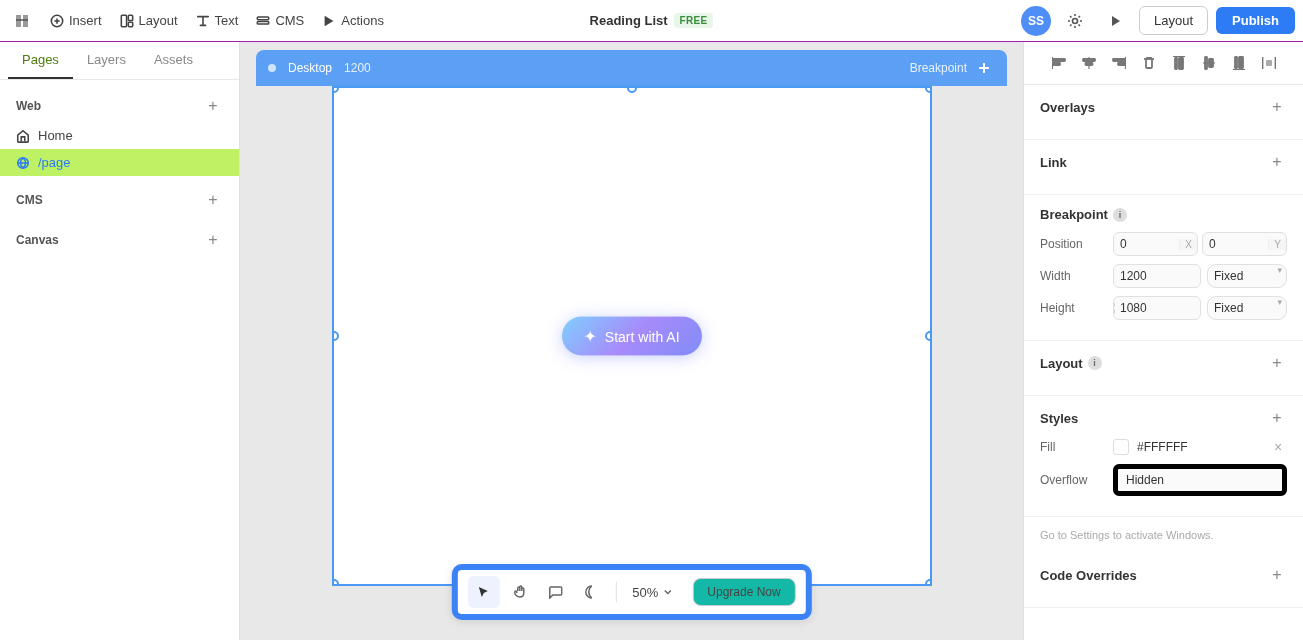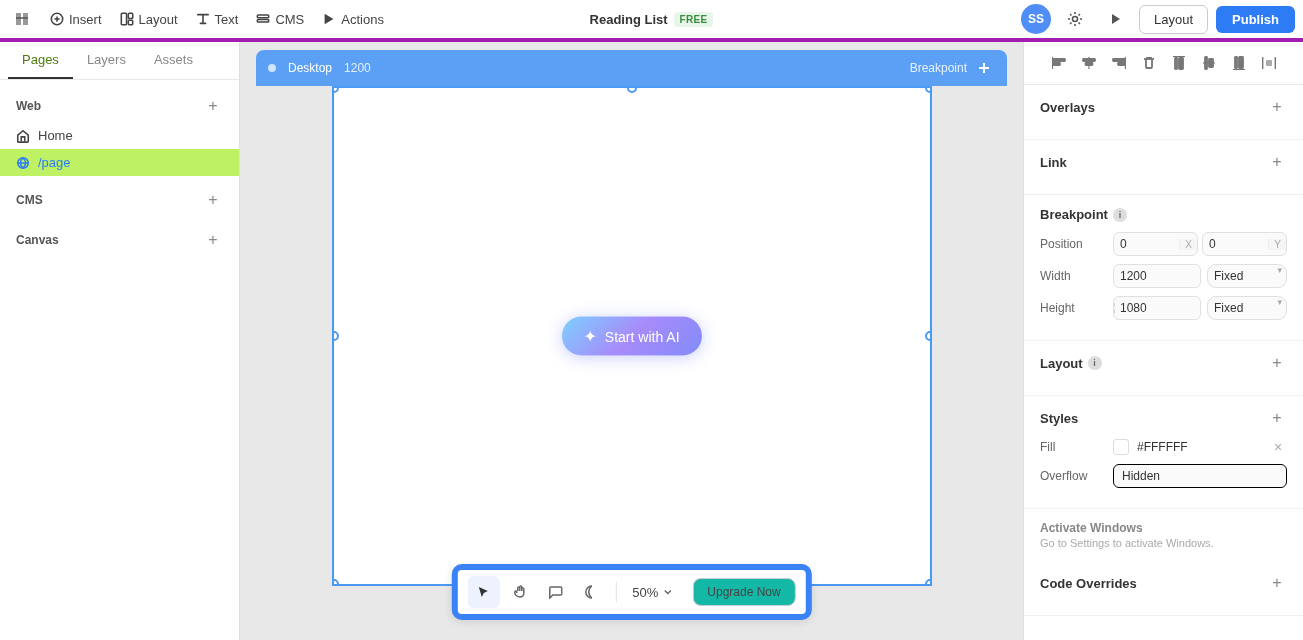--- a/index.html
+++ b/index.html
@@ -2,21 +2,21 @@
 <html><head>
   <meta charset="utf-8">
   <style>
     * { box-sizing: border-box; margin: 0; padding: 0; }
     body { font-family: -apple-system, BlinkMacSystemFont, 'Segoe UI', sans-serif; font-size: 13px; background: #f0f0f0; display: flex; flex-direction: column; height: 640px; overflow: hidden; color: #333; }
 
     
     .navbar {
       height: 42px;
       background: #fff;
-      border-bottom: 4px solid #a21caf;
+      border-bottom: 1px solid #a21caf;
       display: flex;
       align-items: center;
       padding: 0 8px;
       gap: 4px;
       z-index: 100;
       flex-shrink: 0;
     }
     .navbar-left { display: flex; align-items: center; gap: 2px; flex: 1; }
     .navbar-center { display: flex; align-items: center; gap: 6px; position: absolute; left: 50%; transform: translateX(-50%); }
     .navbar-right { display: flex; align-items: center; gap: 8px; margin-left: auto; }
@@ -319,21 +319,21 @@
       font-size: 12px; color: #333; flex: 1;
     }
     .fill-close {
       width: 18px; height: 18px; border-radius: 4px;
       display: flex; align-items: center; justify-content: center;
       cursor: pointer; border: none; background: transparent; color: #aaa; font-size: 14px;
     }
 
     .overflow-select-wrap {
       display: flex; align-items: center;
-      border: 1px solid #000000; border-radius: 6px;
+      border: 5px solid #000000; border-radius: 6px;
       background: #fafafa; overflow: hidden; flex: 1;
     }
     .overflow-select {
       border: none; background: transparent; font-size: 12px;
       padding: 4px 8px; outline: none; color: #333; width: 100%;
       appearance: none; cursor: pointer;
     }
 
     .activate-overlay {
       background: rgba(255,255,255,0.85);
@@ -685,21 +685,20 @@
         <span class="prop-label">Overflow</span>
         <div class="overflow-select-wrap">
           <select class="overflow-select">
             <option>Hidden</option><option>Visible</option><option>Scroll</option><option>Auto</option>
           </select>
         </div>
       </div>
     </div>
 
     <div class="activate-overlay">
-      <div style="font-size:12px;font-weight:600;color:#888;margin-bottom:2px;">Activate Windows</div>
       <div style="font-size:11px;color:#aaa;">Go to Settings to activate Windows.</div>
     </div>
 
     <div class="right-section">
       <div class="right-section-header">
         <span class="right-section-title">Code Overrides</span>
         <button class="right-add-btn">+</button>
       </div>
     </div>
 

